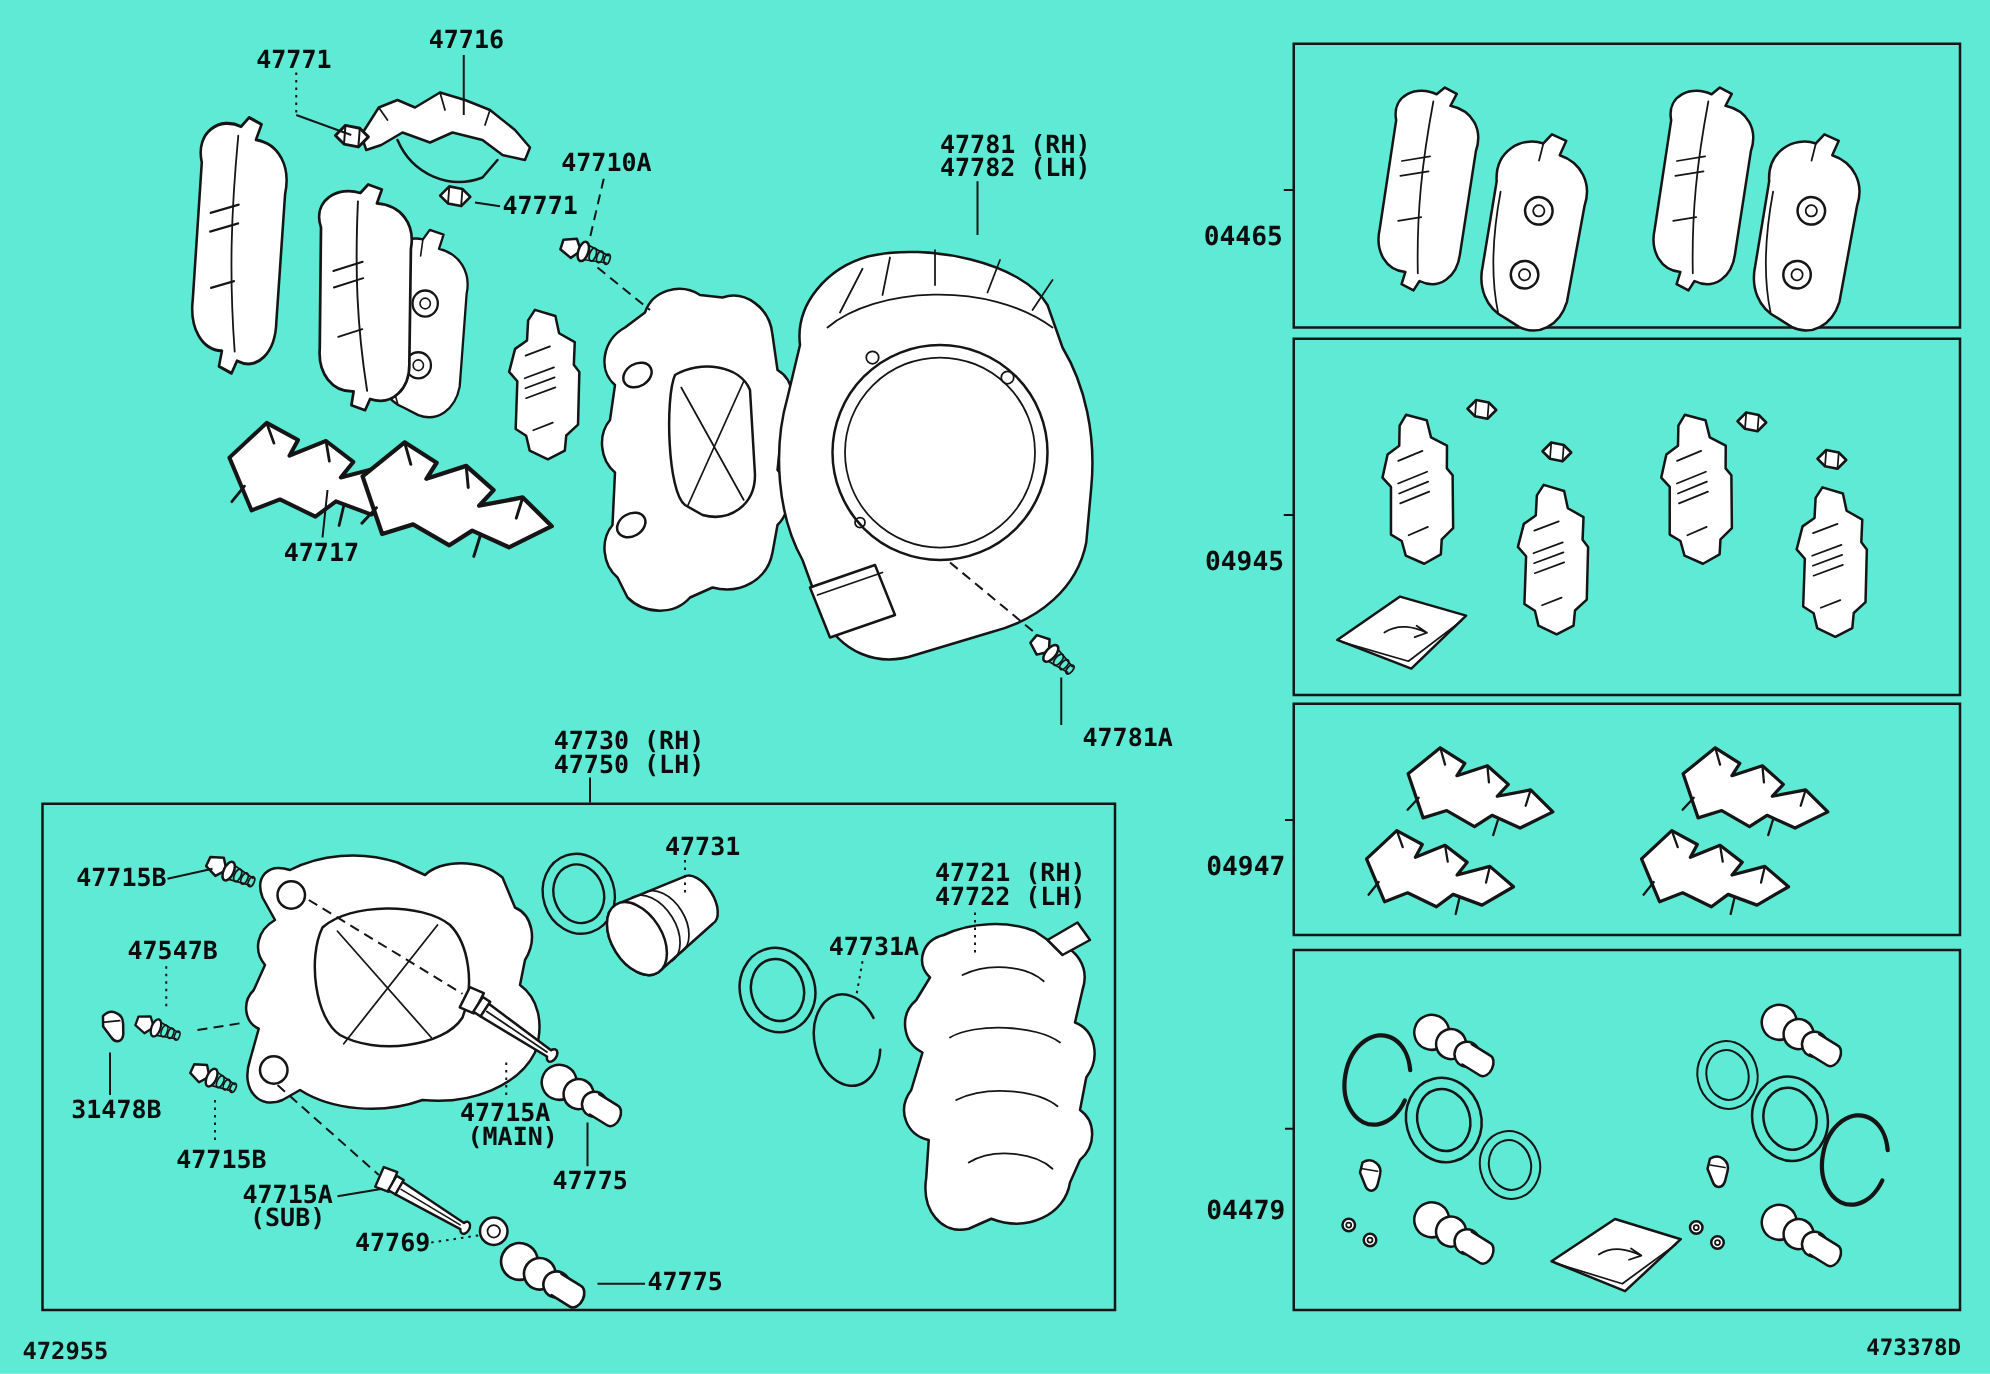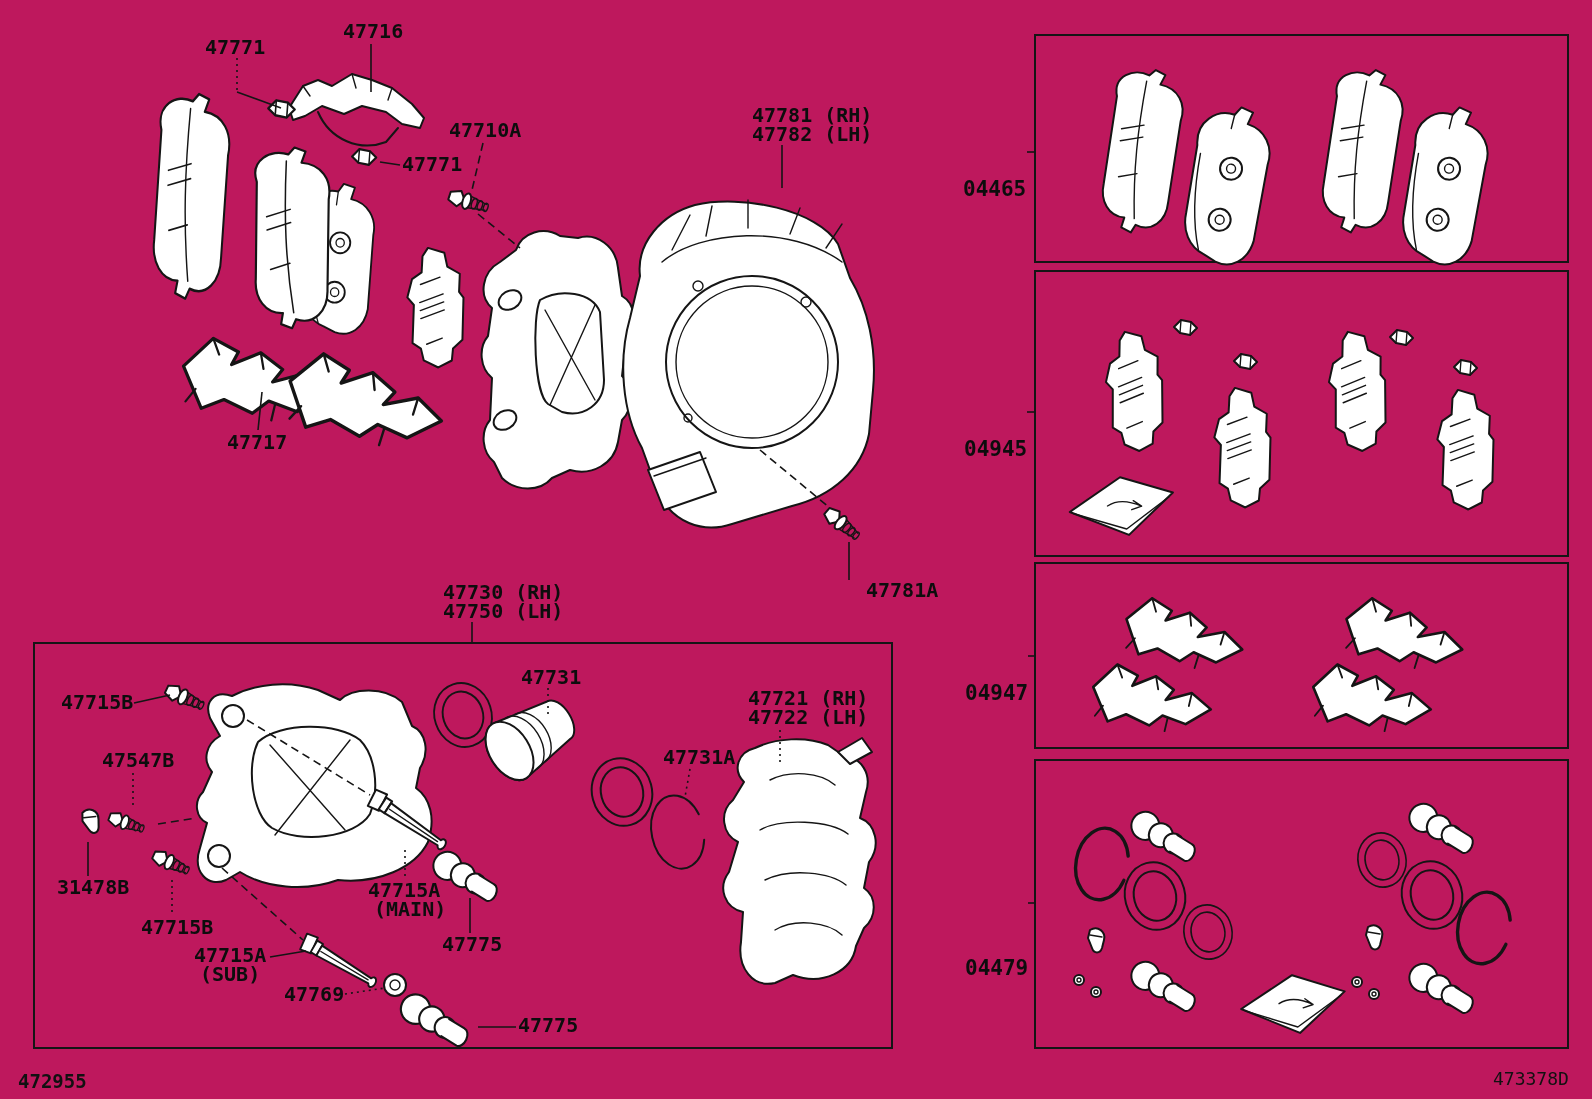--- a/index.html
+++ b/index.html
@@ -1,36 +1,36 @@
 <!DOCTYPE html>
 <html><head>
 <meta charset="utf-8">
 <style>
   html,body{margin:0;padding:0;background:#e8e8e8;}
   #stage{
-    position:relative;width:1592px;height:1099px;background:#be185d;
+    position:relative;width:1592px;height:1099px;background:#5eead4;
     font-family:"DejaVu Sans Mono",monospace;overflow:hidden;
   }
   svg{position:absolute;left:0;top:0;}
   .ln{stroke:#151515;stroke-width:2;fill:none;stroke-linejoin:round;stroke-linecap:round;}
   .fw{stroke:#151515;stroke-width:2;fill:#ffffff;stroke-linejoin:round;stroke-linecap:round;}
   .thin{stroke-width:1.4;}
   .thick{stroke-width:3.4;}
   .lead{stroke:#151515;stroke-width:1.6;fill:none;}
   .dash{stroke-dasharray:8 5;}
   .dot{stroke-dasharray:2 4;}
   .boxline{stroke:#151515;stroke-width:2;fill:none;}
   .callout{
     position:absolute;font-weight:bold;font-size:20px;line-height:19px;
     color:#0d0d0d;white-space:nowrap;letter-spacing:0;
   }
   .callout span{display:block;}
   .kitcode{position:absolute;font-weight:bold;font-size:21px;color:#0d0d0d;white-space:nowrap;margin-top:36px;}
   .footcode{position:absolute;font-weight:bold;font-size:19px;color:#111;white-space:nowrap;text-align:right;}
-  .footcode.right{font-weight:normal;font-size:18px;}
+  .footcode.right{font-weight:bold;font-size:18px;}
   .ind1{padding-left:6px;}
 </style>
 </head>
 <body>
 
 <div id="stage">
 
 <svg width="1592" height="1099" viewBox="0 0 1592 1099">
   <defs>
     <g id="sym-pad-back">
@@ -319,21 +319,21 @@
 </div>
 
 <div class="callout" style="left:227px;top:433px">47717</div>
 <div class="callout" style="left:866px;top:581px">47781A</div>
 
 <div class="callout" style="left:443px;top:583px">
   <span>47730 (RH)</span>
   <span>47750 (LH)</span>
 </div>
 
-<div class="callout" style="left:521px;top:668px">47731</div>
+<div class="callout" style="left:532px;top:668px">47731</div>
 <div class="callout" style="left:61px;top:693px">47715B</div>
 <div class="callout" style="left:102px;top:751px">47547B</div>
 
 <div class="callout" style="left:748px;top:689px">
   <span>47721 (RH)</span>
   <span>47722 (LH)</span>
 </div>
 
 <div class="callout" style="left:663px;top:748px">47731A</div>
 <div class="callout" style="left:57px;top:878px">31478B</div>

